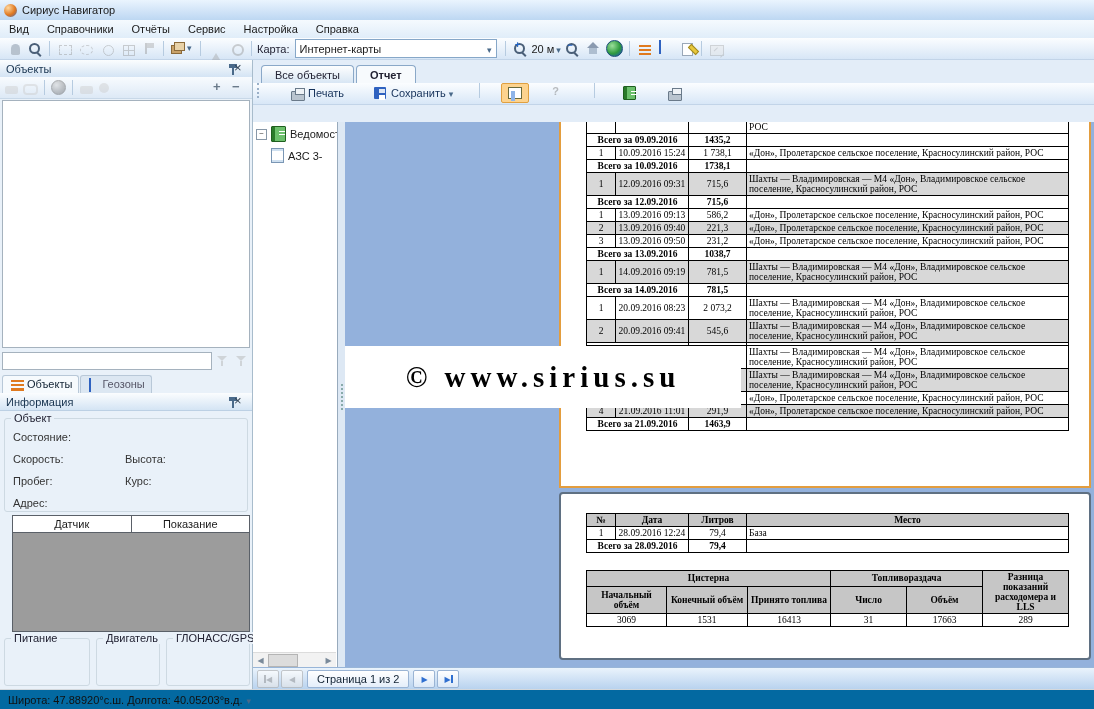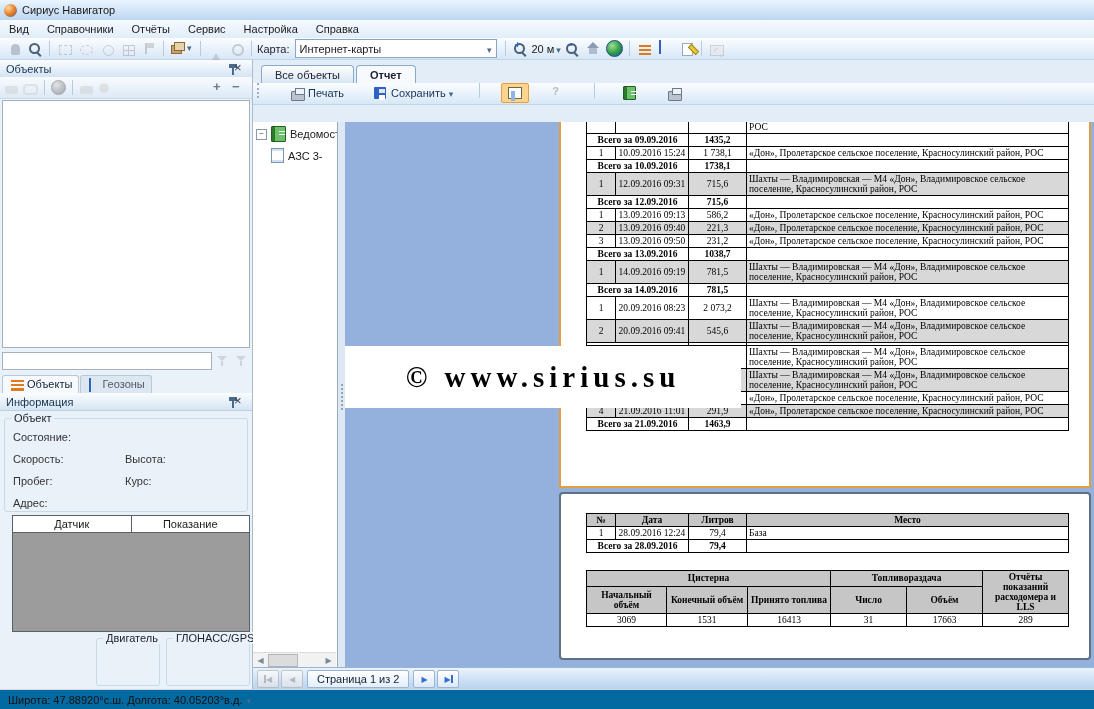--- a/index.html
+++ b/index.html
@@ -310,20 +310,23 @@
       <span class="fld" style="left:120px;top:56px">Курс:</span>
       <span class="fld" style="left:8px;top:78px">Адрес:</span>
     </div>
     <div class="sensor">
       <div class="shead">
         <div>Датчик</div>
         <div>Показание</div>
       </div>
     </div>
     <div class="sgroups">
+      <div class="groupbox" style="left:4px;top:4px;width:84px;height:46px">
+        <span class="gtitle">Питание</span>
+      </div>
       <div class="groupbox" style="left:96px;top:4px;width:62px;height:46px">
         <span class="gtitle">Двигатель</span>
       </div>
       <div class="groupbox" style="left:166px;top:4px;width:82px;height:46px">
         <span class="gtitle">ГЛОНАСС/GPS</span>
       </div>
     </div>
   </div>
 
   <div class="rightarea">
@@ -540,21 +543,21 @@
                 <col style="width: 81px;">
                 <col style="width: 83px;">
                 <col style="width: 76px;">
                 <col style="width: 76px;">
                 <col style="width: 86px;">
               </colgroup>
               <tbody>
                 <tr>
                   <td class="hd" colspan="3">Цистерна</td>
                   <td class="hd" colspan="2">Топливораздача</td>
-                  <td class="hd" rowspan="2">Отчёты показаний расходомера и LLS</td>
+                  <td class="hd" rowspan="2">Разница показаний расходомера и LLS</td>
                 </tr>
                 <tr>
                   <td class="hd">Начальный объём</td>
                   <td class="hd">Конечный объём</td>
                   <td class="hd">Принято топлива</td>
                   <td class="hd">Число</td>
                   <td class="hd">Объём</td>
                 </tr>
                 <tr>
                   <td class="vl">3069</td>

